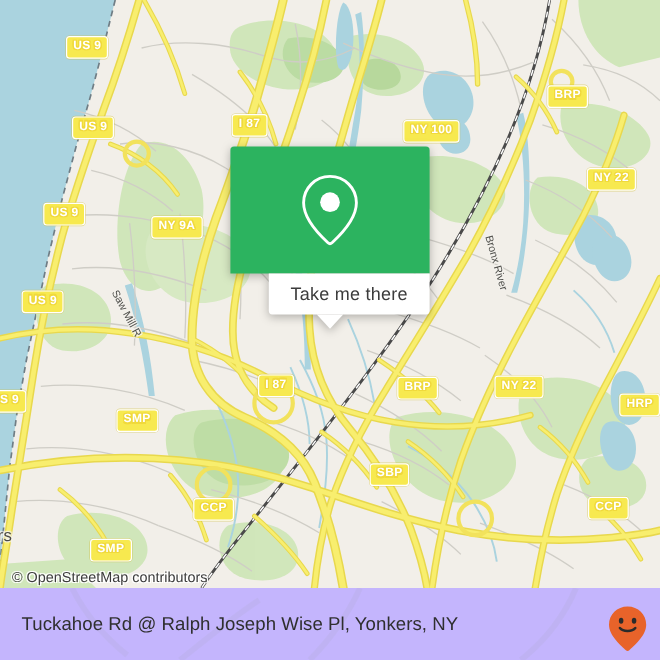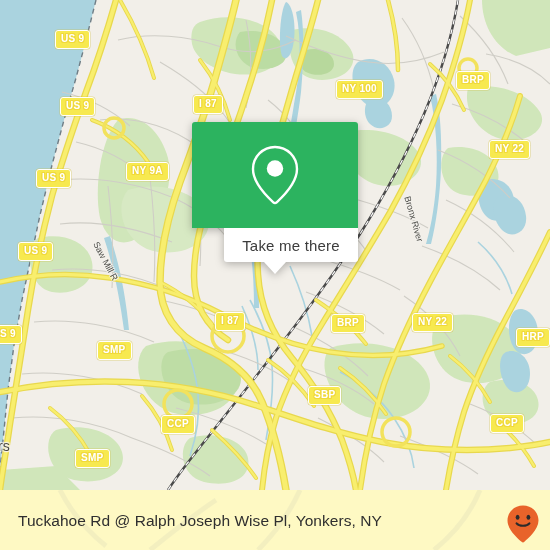--- a/index.html
+++ b/index.html
@@ -114,21 +114,21 @@
     border-left: 11px solid transparent;
     border-right: 11px solid transparent;
     border-top: 12px solid #ffffff;
   }
 
   
   #footer {
     position: absolute;
     left: 0; top: 490px;
     width: 550px; height: 60px;
-    background: #fef9c3;
+    background: #c4b5fd;
     display: flex;
     align-items: center;
     overflow: hidden;
   }
   #footer-watermark {
     position: absolute; left:0; top:0; width:550px; height:60px;
     opacity: .10;
     pointer-events: none;
   }
   #footer-text {
@@ -343,25 +343,25 @@
           <circle cx="302" cy="186" r="10"></circle>
           <circle cx="468" cy="68" r="9"></circle>
         </g>
       </g>
     </svg>
 
     <div>
       <div class="shield" style="left:55px;top:30px">US 9</div>
       <div class="shield" style="left:60px;top:97px">US 9</div>
       <div class="shield" style="left:193px;top:95px">I 87</div>
-      <div class="shield" style="left:336px;top:80px">NY 100</div>
+      <div class="shield" style="left:336px;top:100px">NY 100</div>
       <div class="shield" style="left:456px;top:71px">BRP</div>
       <div class="shield" style="left:489px;top:140px">NY 22</div>
       <div class="shield" style="left:36px;top:169px">US 9</div>
-      <div class="shield" style="left:126px;top:162px">NY 9A</div>
+      <div class="shield" style="left:126px;top:180px">NY 9A</div>
       <div class="shield" style="left:18px;top:242px">US 9</div>
       <div class="shield" style="left:-6px;top:325px">S 9</div>
       <div class="shield" style="left:215px;top:312px">I 87</div>
       <div class="shield" style="left:331px;top:314px">BRP</div>
       <div class="shield" style="left:412px;top:313px">NY 22</div>
       <div class="shield" style="left:516px;top:328px">HRP</div>
       <div class="shield" style="left:97px;top:341px">SMP</div>
       <div class="shield" style="left:308px;top:386px">SBP</div>
       <div class="shield" style="left:161px;top:415px">CCP</div>
       <div class="shield" style="left:490px;top:414px">CCP</div>
@@ -379,20 +379,21 @@
           <path d="M26 3 C13.8 3 4 12.8 4 25 C4 38.5 18 52.5 24.3 58.3 C25.2 59.1 26.8 59.1 27.7 58.3 C34 52.5 48 38.5 48 25 C48 12.8 38.2 3 26 3 Z" fill="none" stroke="#ffffff" stroke-width="2.4"></path>
           <circle cx="26" cy="24.5" r="8.2" fill="#ffffff"></circle>
         </svg>
       </div>
       <div id="popup-foot">
         <span id="popup-foot-label">Take me there</span>
       </div>
       <div id="popup-tail"></div>
     </div>
 
+    <div id="attribution">© OpenStreetMap contributors</div>
   </div>
 
   <div id="footer">
     <svg id="footer-watermark" viewBox="0 0 550 60">
       <g fill="none" stroke="#9aa0a6" stroke-width="5">
         <path d="M60,0 C70,20 86,40 106,56"></path>
         <path d="M300,0 C290,22 276,42 258,60"></path>
         <path d="M480,0 C470,24 454,44 434,60"></path>
         <path d="M150,60 C170,44 192,26 216,10"></path>
       </g>

